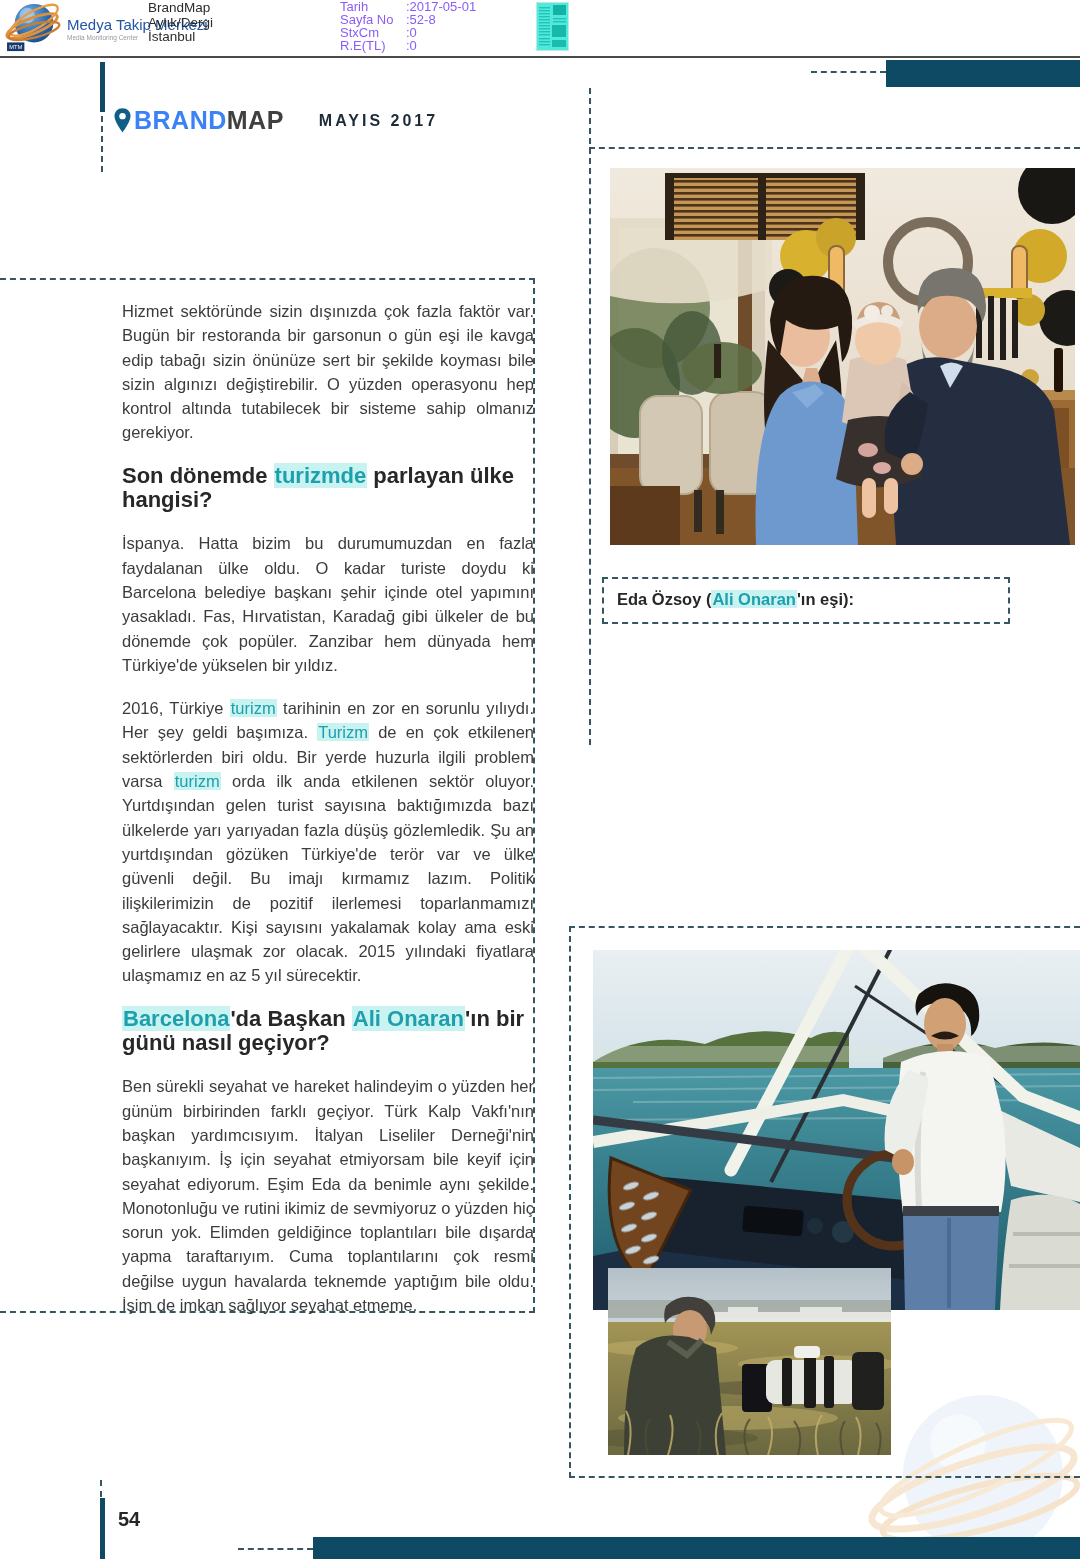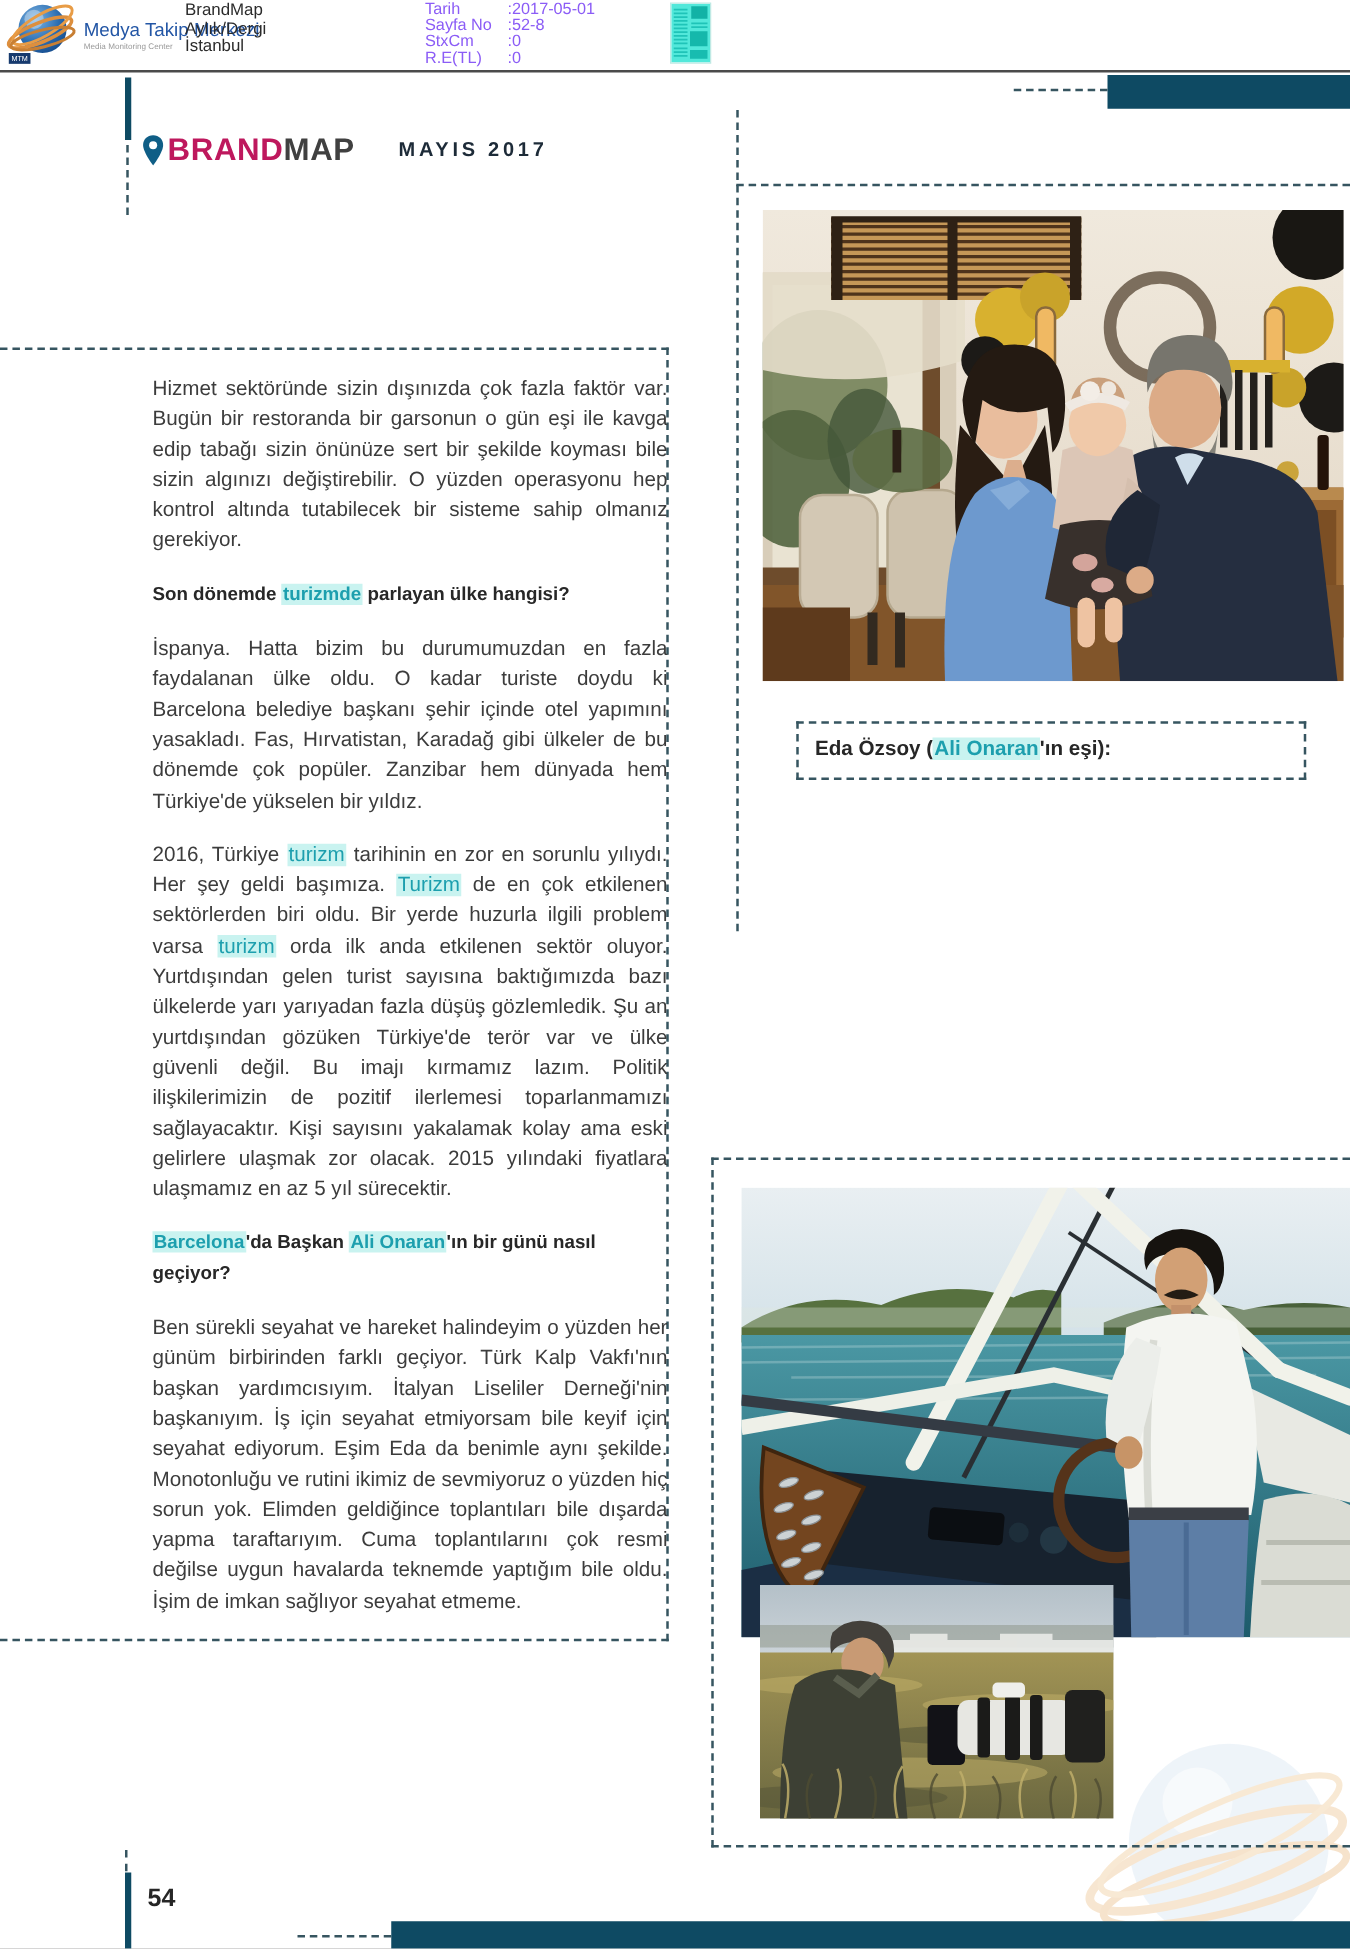--- a/index.html
+++ b/index.html
@@ -17,40 +17,40 @@
   .meta-block{position:absolute;left:340px;top:1px;font-size:13px;line-height:12.9px;color:#8b5cf6}
   .meta-row .lbl{display:inline-block;width:66px}
   .thumb{position:absolute;left:536px;top:2px;width:33px;height:49px;border:1px solid #bfe9e4}
   .scan-divider{position:absolute;left:0;top:56px;width:1080px;height:2px;background:#4b4b4b}
 
   
   .mast-bar{position:absolute;left:100px;top:62px;width:5px;height:50px;background:#0e4a63}
   .mast-dash{position:absolute;left:101px;top:116px;height:56px;border-left:2px dashed #365560}
   .masthead{position:absolute;left:114px;top:106px;display:flex;align-items:center;gap:3px}
   .brand-word{font-size:25px;font-weight:bold;letter-spacing:.5px;white-space:nowrap}
-  .brand-blue{color:#be185d}
+  .brand-blue{color:#3b82f6}
   .brand-dark{color:#404040}
   .issue{font-size:16px;font-weight:bold;color:#1d2b38;letter-spacing:3px;margin-left:32px;white-space:nowrap}
 
   
   .teal-bar-tr{position:absolute;left:886px;top:60px;width:194px;height:27px;background:#0e4a63}
   .dash-seg-tr{position:absolute;left:811px;top:71px;width:75px;border-top:2px dashed #365560}
   .dash-h-photo{position:absolute;left:589px;top:147px;width:491px;border-top:2px dashed #365560}
   .dash-v-mid{position:absolute;left:589px;top:88px;height:657px;border-left:2px dashed #365560}
 
   
   .text-box{position:absolute;left:-20px;top:278px;width:555px;height:1035px;
             border-top:2px dashed #365560;border-right:2px dashed #365560;border-bottom:2px dashed #365560}
   .article{position:absolute;left:122px;top:299px;width:412px}
   .bodytext{font-size:16.5px;line-height:24.3px;color:#3c3c3c;text-align:justify;margin-bottom:19px}
-  .q{font-size:15px;line-height:24.3px;font-weight:bold;color:#272727;margin-bottom:19px}
+  .q{font-size:22px;line-height:24.3px;font-weight:bold;color:#272727;margin-bottom:19px}
   .hl{color:#1d9fae;background:#c9f3f0;padding:0 1px}
 
   
-  .caption-box{position:absolute;left:637px;top:577px;width:408px;border:2px dashed #365560;
+  .caption-box{position:absolute;left:602px;top:577px;width:408px;border:2px dashed #365560;
                padding:9px 13px 11px 13px;background:#fff}
   .caption-title{font-size:16.5px;font-weight:bold;color:#272727;line-height:23px}
   .caption-body{font-size:16px;line-height:22.6px;color:#3c3c3c;text-align:justify}
 
   
   .family-photo{position:absolute;left:610px;top:168px;width:465px;height:377px;overflow:hidden}
   .photo-box{position:absolute;left:569px;top:926px;width:511px;height:552px;
              border-top:2px dashed #365560;border-left:2px dashed #365560;border-bottom:2px dashed #365560}
   .boat-photo{position:absolute;left:22px;top:22px;width:487px;height:360px;overflow:hidden}
   .inset-photo{position:absolute;left:37px;top:340px;width:283px;height:187px;overflow:hidden}

